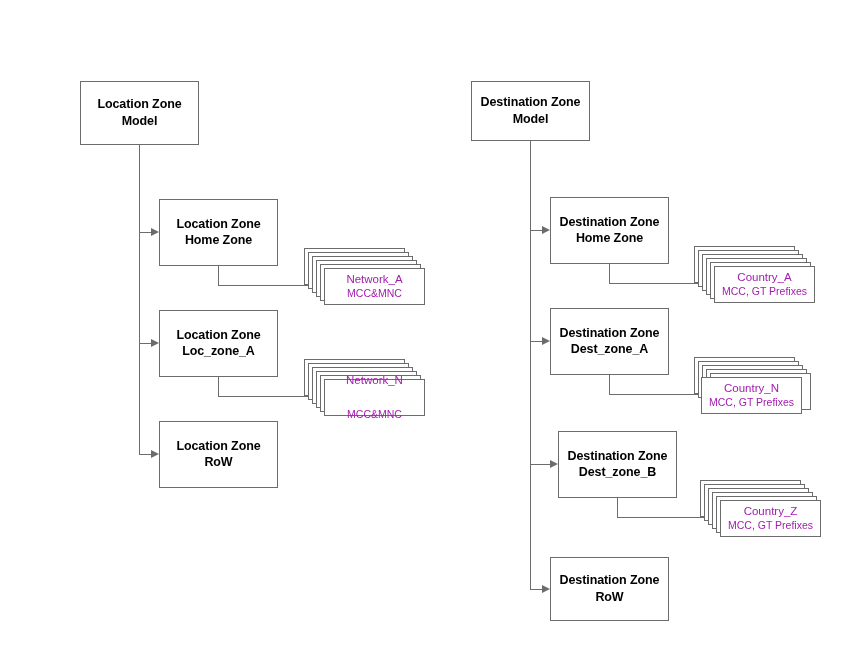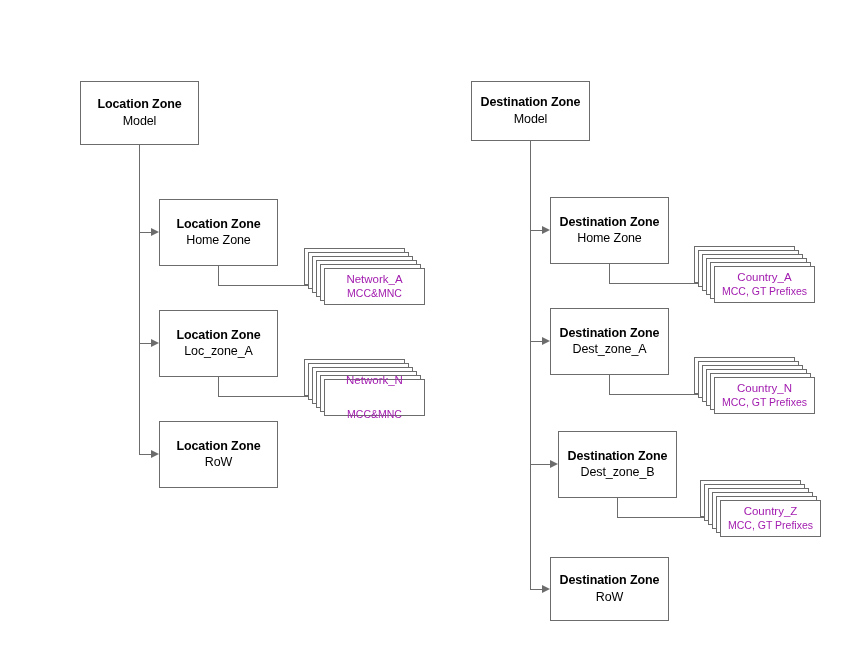--- a/index.html
+++ b/index.html
@@ -33,21 +33,21 @@
     color: #000000;
     line-height: 1.22;
   }
   .node .t1 {
     font-weight: bold;
     font-size: 12.5px;
     letter-spacing: -0.1px;
     white-space: nowrap;
   }
   .node .t2 {
-    font-weight: normal;
+    font-weight: bold;
     font-size: 12.5px;
     letter-spacing: -0.1px;
     white-space: nowrap;
     margin-top: 1px;
   }
 
   
   .stack {
     position: absolute;
     width: 122px;
@@ -210,21 +210,21 @@
   <div class="line-v" style="left:609px; top:375px; height:19px;"></div>
   <div class="line-h" style="left:609px; top:394px; width:100px;"></div>
   <div class="arrow-r" style="left:709px; top:390px;"></div>
 
   <div class="stack" style="left:694px; top:357px;">
     <div class="card" style="left:0px;  top:0px;"></div>
     <div class="card" style="left:4px;  top:4px;"></div>
     <div class="card" style="left:8px;  top:8px;"></div>
     <div class="card" style="left:12px; top:12px;"></div>
     <div class="card" style="left:16px; top:16px;"></div>
-    <div class="card front" style="left:20px; top:20px;">
+    <div class="card front" style="left:7px; top:20px;">
       <div class="c1">Country_N</div>
       <div class="c2">MCC, GT Prefixes</div>
     </div>
   </div>
 
   <div class="line-h" style="left:530px; top:464px; width:20px;"></div>
   <div class="arrow-r" style="left:550px; top:460px;"></div>
 
   <div class="node" style="left:558px; top:431px; width:119px; height:67px;">
     <div class="t1">Destination Zone</div>

